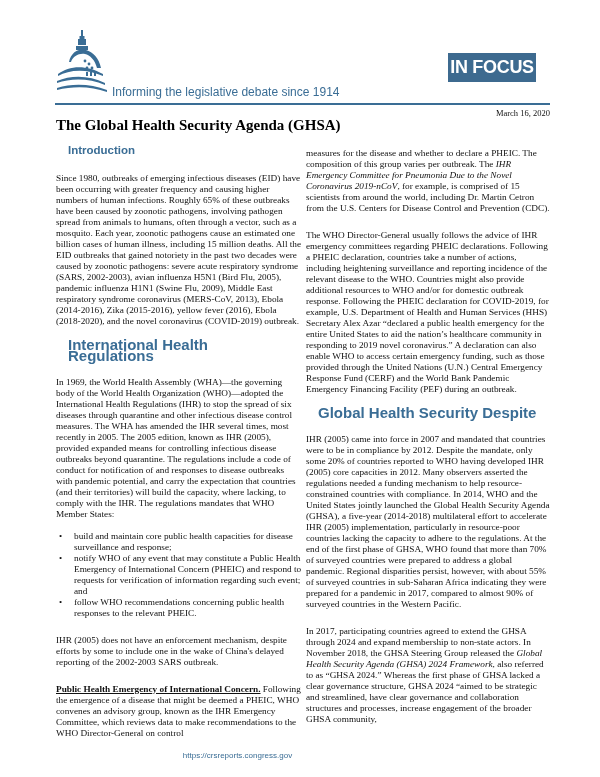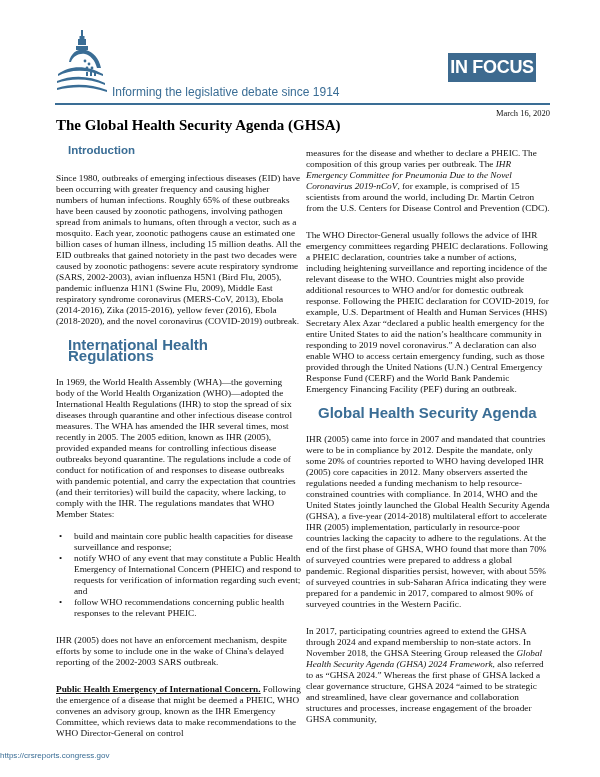--- a/index.html
+++ b/index.html
@@ -134,21 +134,21 @@
       position: absolute;
       left: -15px;
       top: 0;
       font-size: 9px;
     }
     .footer-url {
       position: absolute;
       left: 0;
       width: 475px;
       top: 751px;
-      text-align: left;
+      text-align: center;
       font-family: "Liberation Sans", "DejaVu Sans", sans-serif;
       font-size: 8px;
       color: #3a6d95;
     }
     i { font-style: italic; }
   </style>
 </head>
 <body>
 
 <div class="header">
@@ -196,19 +196,19 @@
   <p>IHR (2005) does not have an enforcement mechanism, despite efforts by some to include one in the wake of China's delayed reporting of the 2002-2003 SARS outbreak.</p>
 
   <p><span class="bold-run">Public Health Emergency of International Concern.</span> <span>Following the emergence of a disease that might be deemed a PHEIC, WHO convenes an advisory group, known as the IHR Emergency Committee, which reviews data to make recommendations to the WHO Director-General on control</span></p>
 </div>
 
 <div class="col col-right">
   <p><span>measures for the disease and whether to declare a PHEIC. The composition of this group varies per outbreak. The </span><i>IHR Emergency Committee for Pneumonia Due to the Novel Coronavirus 2019-nCoV</i><span>, for example, is comprised of 15 scientists from around the world, including Dr. Martin Cetron from the U.S. Centers for Disease Control and Prevention (CDC).</span></p>
 
   <p>The WHO Director-General usually follows the advice of IHR emergency committees regarding PHEIC declarations. Following a PHEIC declaration, countries take a number of actions, including heightening surveillance and reporting incidence of the relevant disease to the WHO. Countries might also provide additional resources to WHO and/or for domestic outbreak response. Following the PHEIC declaration for COVID-2019, for example, U.S. Department of Health and Human Services (HHS) Secretary Alex Azar “declared a public health emergency for the entire United States to aid the nation’s healthcare community in responding to 2019 novel coronavirus.” A declaration can also enable WHO to access certain emergency funding, such as those provided through the United Nations (U.N.) Central Emergency Response Fund (CERF) and the World Bank Pandemic Emergency Financing Facility (PEF) during an outbreak.</p>
 
-  <h3 class="section-heading h-sub">Global Health Security Agenda</h3>
+  <h3 class="section-heading h-sub">Global Health Security Despite</h3>
   <p>IHR (2005) came into force in 2007 and mandated that countries were to be in compliance by 2012. Despite the mandate, only some 20% of countries reported to WHO having developed IHR (2005) core capacities in 2012. Many observers asserted the regulations needed a funding mechanism to help resource-constrained countries with compliance. In 2014, WHO and the United States jointly launched the Global Health Security Agenda (GHSA), a five-year (2014-2018) multilateral effort to accelerate IHR (2005) implementation, particularly in resource-poor countries lacking the capacity to adhere to the regulations. At the end of the first phase of GHSA, WHO found that more than 70% of surveyed countries were prepared to address a global pandemic. Regional disparities persist, however, with about 55% of surveyed countries in sub-Saharan Africa indicating they were prepared for a pandemic in 2017, compared to almost 90% of surveyed countries in the Western Pacific.</p>
 
   <p><span>In 2017, participating countries agreed to extend the GHSA through 2024 and expand membership to non-state actors. In November 2018, the GHSA Steering Group released the </span><i>Global Health Security Agenda (GHSA) 2024 Framework</i><span>, also referred to as “GHSA 2024.” Whereas the first phase of GHSA lacked a clear governance structure, GHSA 2024 “aimed to be strategic and streamlined, have clear governance and collaboration structures and processes, increase engagement of the broader GHSA community,</span></p>
 </div>
 
 <div class="footer-url">https://crsreports.congress.gov</div>
 
 </body></html>

